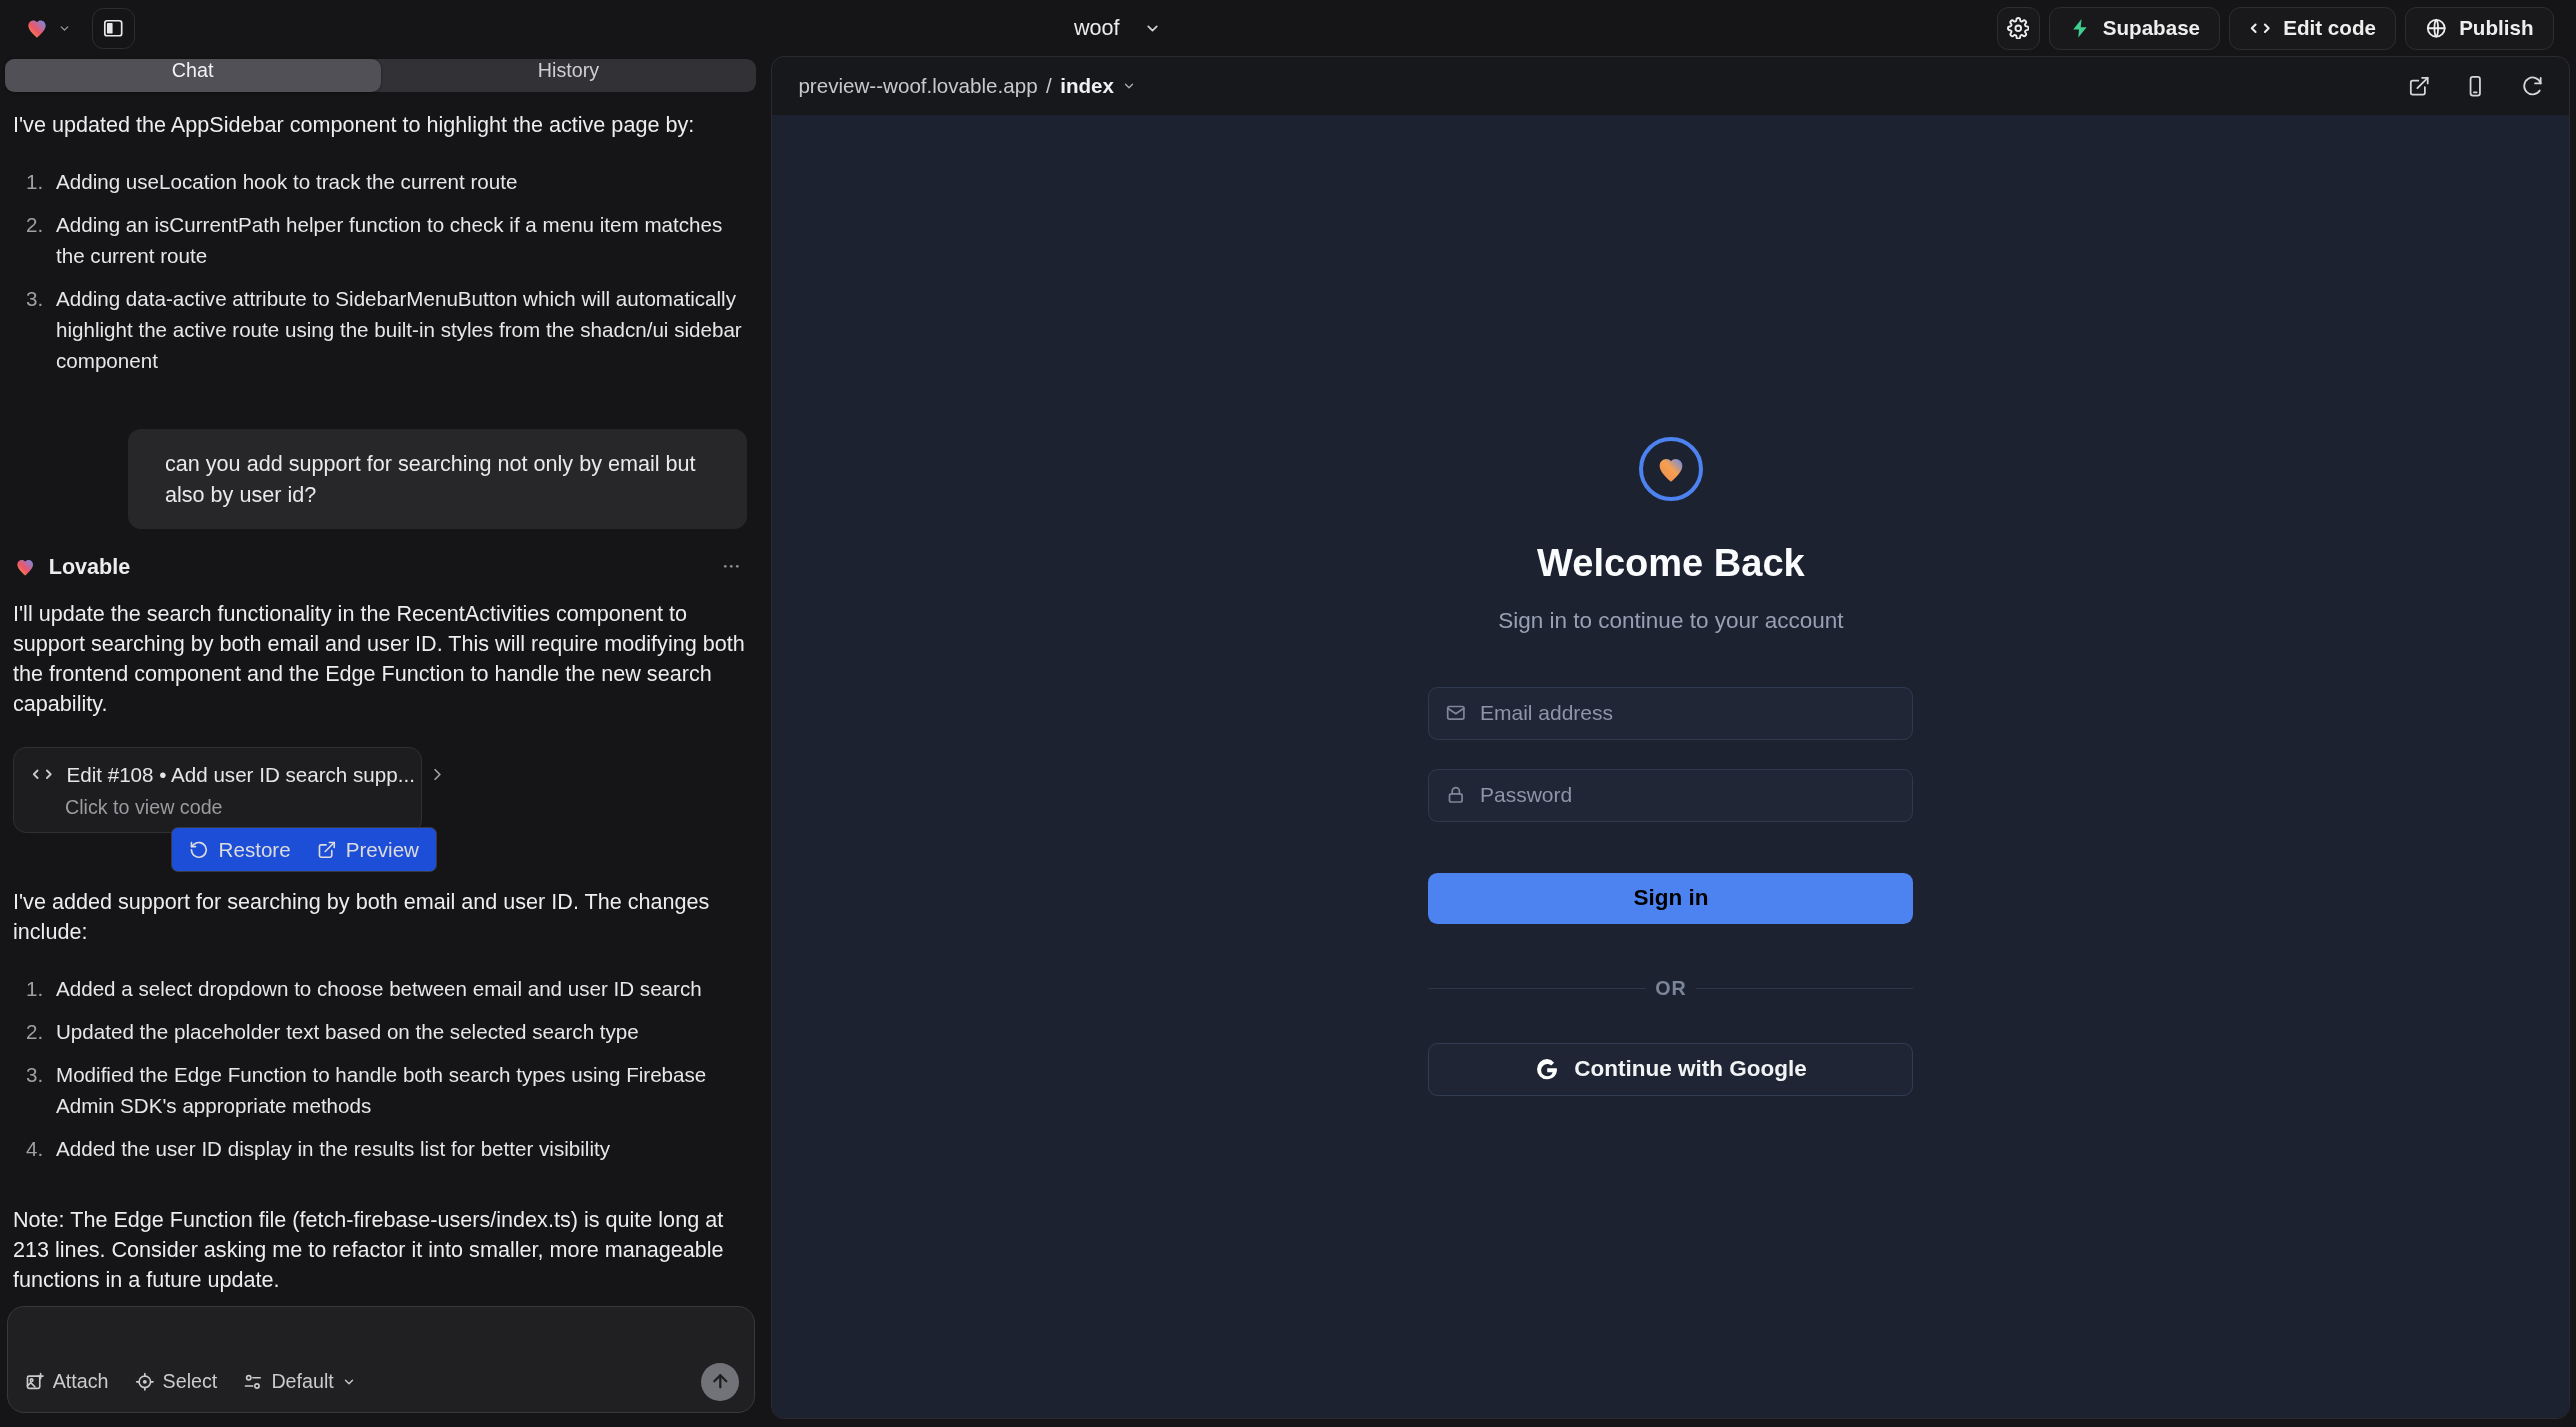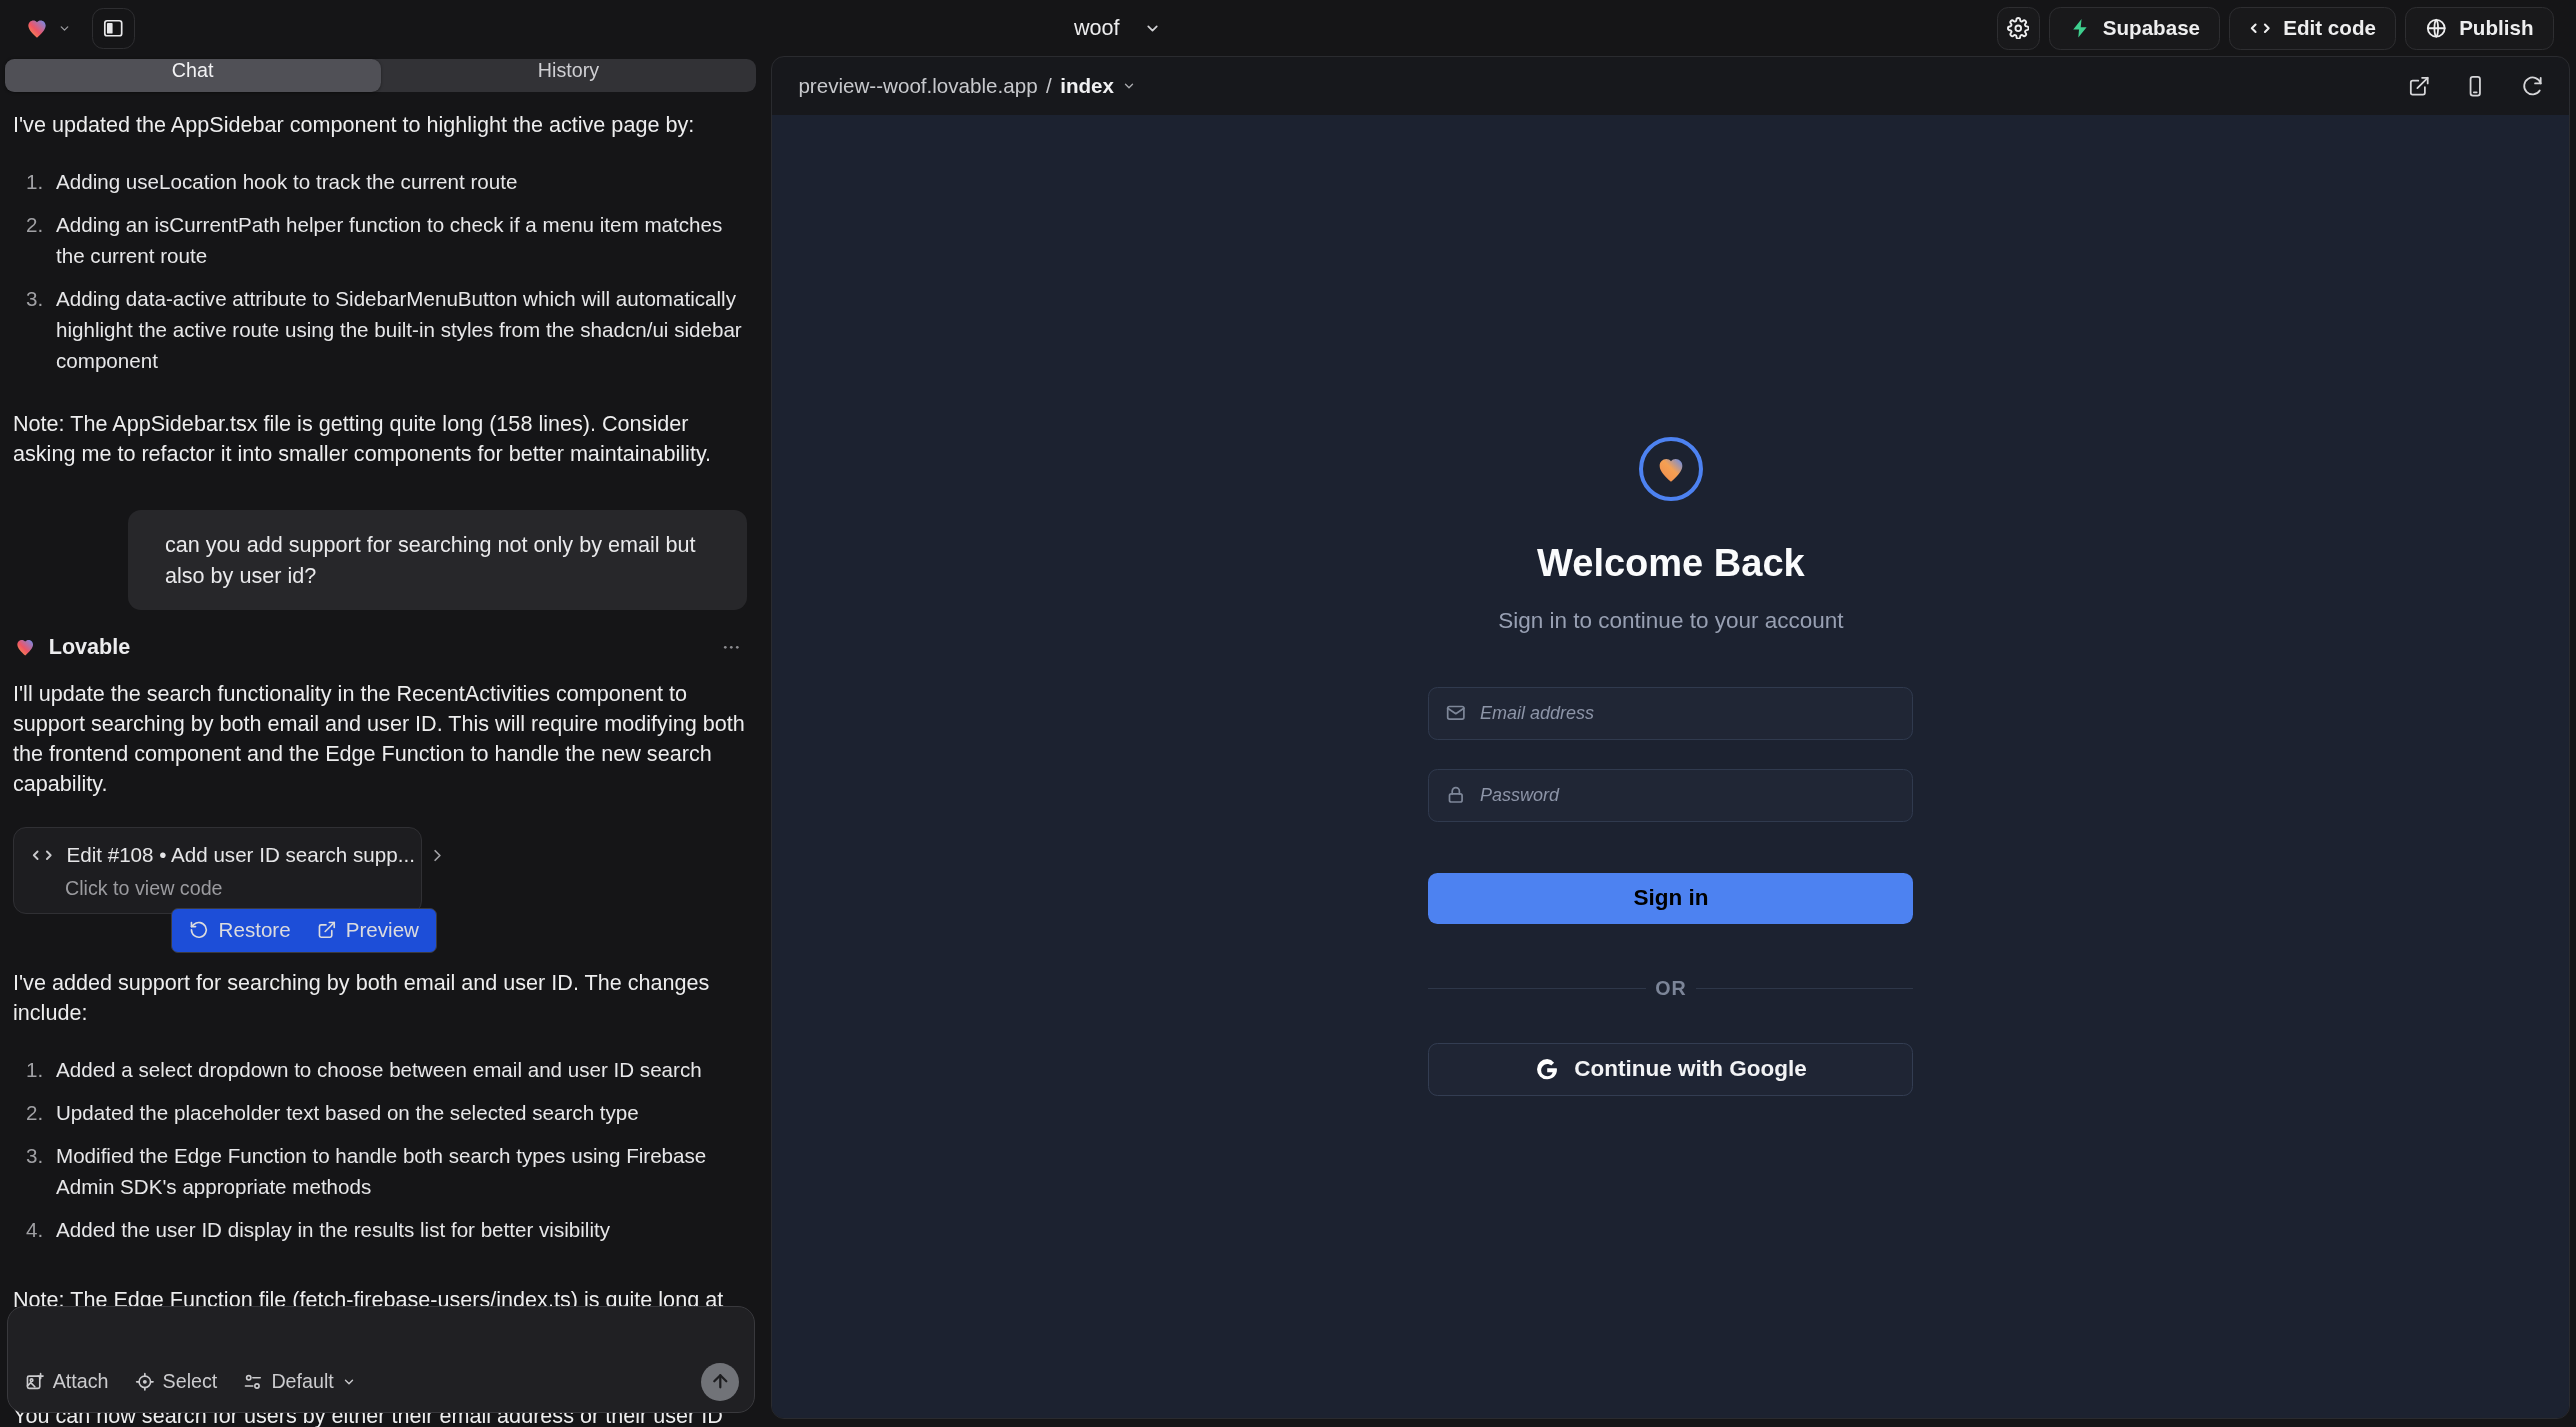--- a/index.html
+++ b/index.html
@@ -85,22 +85,22 @@
   .preview-body { flex:1; background:#1c2230; display:flex; align-items:center; justify-content:center; }
 
   .login { width:488px; display:flex; flex-direction:column; align-items:center; }
   .login-logo { width:64px; height:64px; border:4.7px solid #4d82f1; border-radius:50%;
                 display:flex; align-items:center; justify-content:center; }
   .login-title { margin-top:41px; font-size:38px; font-weight:700; color:#fafbfc; }
   .login-sub { margin-top:22.5px; font-size:22.5px; color:#98a0b3; }
   .login-form { margin-top:53px; width:485px; display:flex; flex-direction:column; gap:29px; }
   .field { height:53px; background:#202635; border:0.9px solid #303a4e; border-radius:9.4px;
            display:flex; align-items:center; padding:0 16px; gap:13px; color:#7e8799; }
-  .field input { flex:1; background:transparent; border:none; outline:none; font-size:18px; color:#7dd3fc;
-                 font-family:"Liberation Sans", sans-serif;font-style:italic; }
+  .field input { flex:1; background:transparent; border:none; outline:none; font-size:21px; color:#7dd3fc;
+                 font-family:"Liberation Sans", sans-serif; }
   .field input::placeholder { color:#8d95a8; }
   .signin-btn { margin-top:51px; width:485px; height:51px; background:#4d82f1; border:none; border-radius:9.4px;
                 color:#000000; font-size:22.5px; font-weight:700; display:flex; align-items:center; justify-content:center;
                 cursor:pointer; font-family:"Liberation Sans", sans-serif; }
   .divider { margin-top:53px; width:485px; display:flex; align-items:center; gap:9px; }
   .divider .line { flex:1; height:0.9px; background:#2e3749; }
   .divider .or { font-size:19.7px; font-weight:600; color:#7c8598; letter-spacing:0.9px; }
   .google-btn { margin-top:43px; width:485px; height:53px; background:#1f2534; border:0.9px solid #333d52;
                 border-radius:9.4px; color:#f2f3f5; font-size:22.5px; font-weight:700; display:flex; align-items:center;
                 justify-content:center; gap:15px; cursor:pointer; font-family:"Liberation Sans", sans-serif; }
@@ -199,21 +199,20 @@
         </div>
     </div>
 
     <div class="messages">
       <div class="p" style="margin-top:8.4px">I've updated the AppSidebar component to highlight the active page by:</div>
       <ol class="msg-list">
         <li>Adding useLocation hook to track the current route</li>
         <li>Adding an isCurrentPath helper function to check if a menu item matches the current route</li>
         <li>Adding data-active attribute to SidebarMenuButton which will automatically highlight the active route using the built-in styles from the shadcn/ui sidebar component</li>
       </ol>
-      <div class="p" style="margin-top:20.6px">Note: The AppSidebar.tsx file is getting quite long (158 lines). Consider asking me to refactor it into smaller components for better maintainability.</div>
 
       <div class="user-bubble">can you add support for searching not only by email but also by user id?</div>
 
       <div class="sender-row">
         <span class="icon">
           <svg width="24.4" height="23.5" viewBox="0 0 24 24">
               <path fill="url(#heartGrad)" d="M12 21C8 17.5 4 13.6 4 9.8 4 7.1 6.1 5 8.7 5c1.3 0 2.5.6 3.3 1.6C12.8 5.6 14 5 15.3 5 17.9 5 20 7.1 20 9.8c0 3.8-4 7.7-8 11.2z"></path>
             </svg>
         </span>
         <span class="sender-name">Lovable</span>

